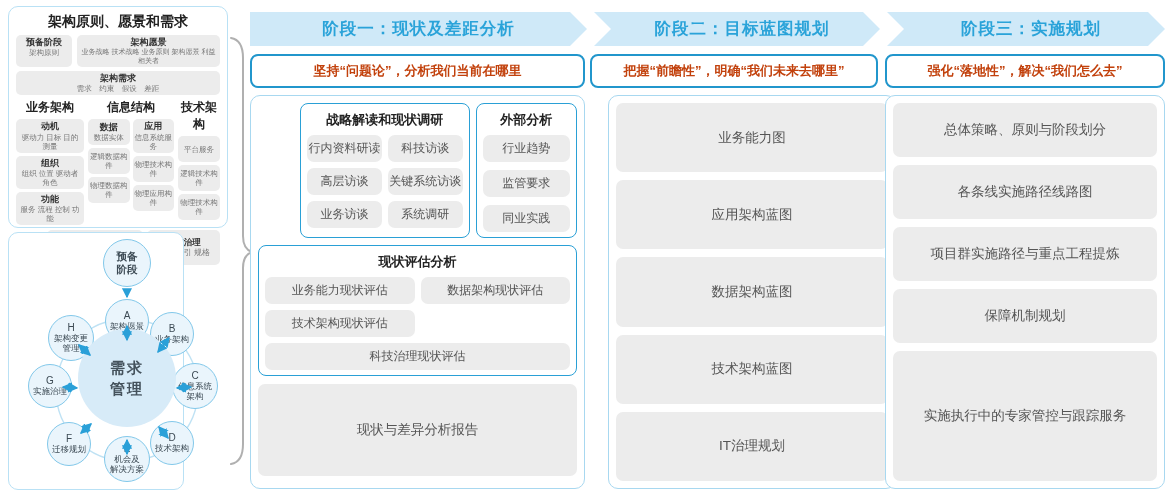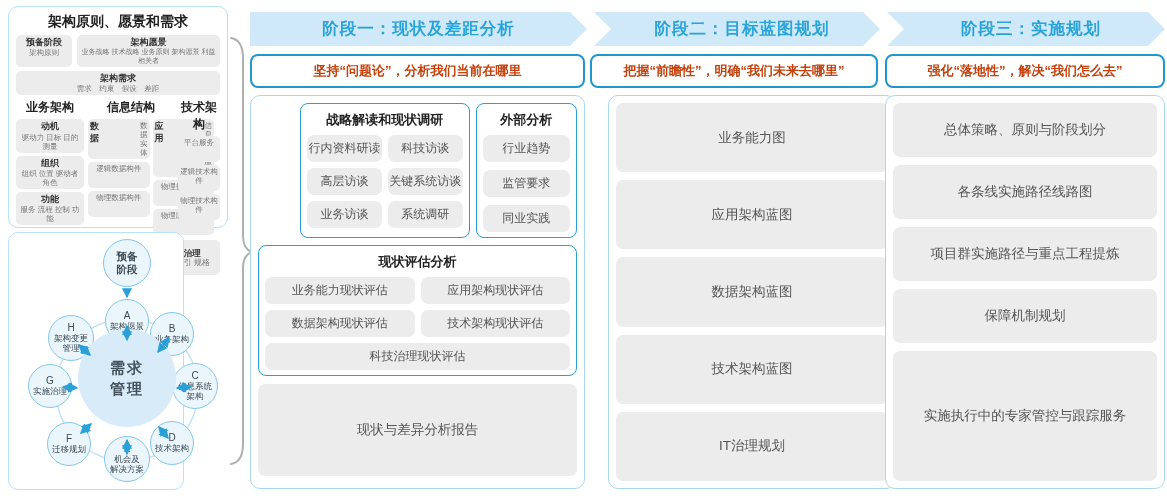--- a/index.html
+++ b/index.html
@@ -20,21 +20,21 @@
   .lp-req { margin-bottom:4px; }
   .lp-cols { display:flex; gap:4px; }
   .lp-col-h { font-size:12px; font-weight:bold; color:#222; text-align:center; margin-bottom:3px; }
   .col-biz { width:68px; }
   .col-info { width:86px; }
   .col-tech { flex:1; }
   .stack { display:flex; flex-direction:column; gap:3px; }
   .subcols { display:flex; gap:3px; }
   .subcols > div { flex:1; }
   .col-biz .gbox { min-height:25px; }
-  .col-info .gbox, .col-tech .gbox { min-height:26px; display:flex; justify-content:center;gap:41px; }
+  .col-info .gbox, .col-tech .gbox { min-height:26px; display:flex; flex-direction:column; justify-content:center; }
   .lp-real { display:flex; gap:4px; margin-top:5px; align-items:stretch; }
   .lp-real-label { width:27px; font-size:11.5px; font-weight:bold; color:#222; display:flex; align-items:center; text-align:center; line-height:1.3; }
   .lp-real .gbox { flex:1; display:flex; flex-direction:column; justify-content:center; }
   .lp-real .t { font-size:8.5px; }
   .lp-real .s { font-size:8px; }
 
   
   .lp2 { left:8px; top:232px; width:176px; height:258px; }
   .adm-svg { position:absolute; left:0; top:0; z-index:1; }
   .adm-arrows { position:absolute; left:0; top:0; z-index:3; pointer-events:none; }
@@ -275,21 +275,20 @@
           <div class="item">行业趋势</div>
           <div class="item">监管要求</div>
           <div class="item">同业实践</div>
         </div>
       </div>
     </div>
     <div class="bluebox assess">
       <div class="bb-title">现状评估分析</div>
       <div class="grid2">
         <div class="item">业务能力现状评估</div>
-        <div class="item">应用架构现状评估</div>
         <div class="item">数据架构现状评估</div>
         <div class="item">技术架构现状评估</div>
       </div>
       <div class="item full">科技治理现状评估</div>
     </div>
     <div class="item report">现状与差异分析报告</div>
   </div>
 
   <div class="phase-panel" style="left:608px;width:288px;">
     <div class="vstack">

